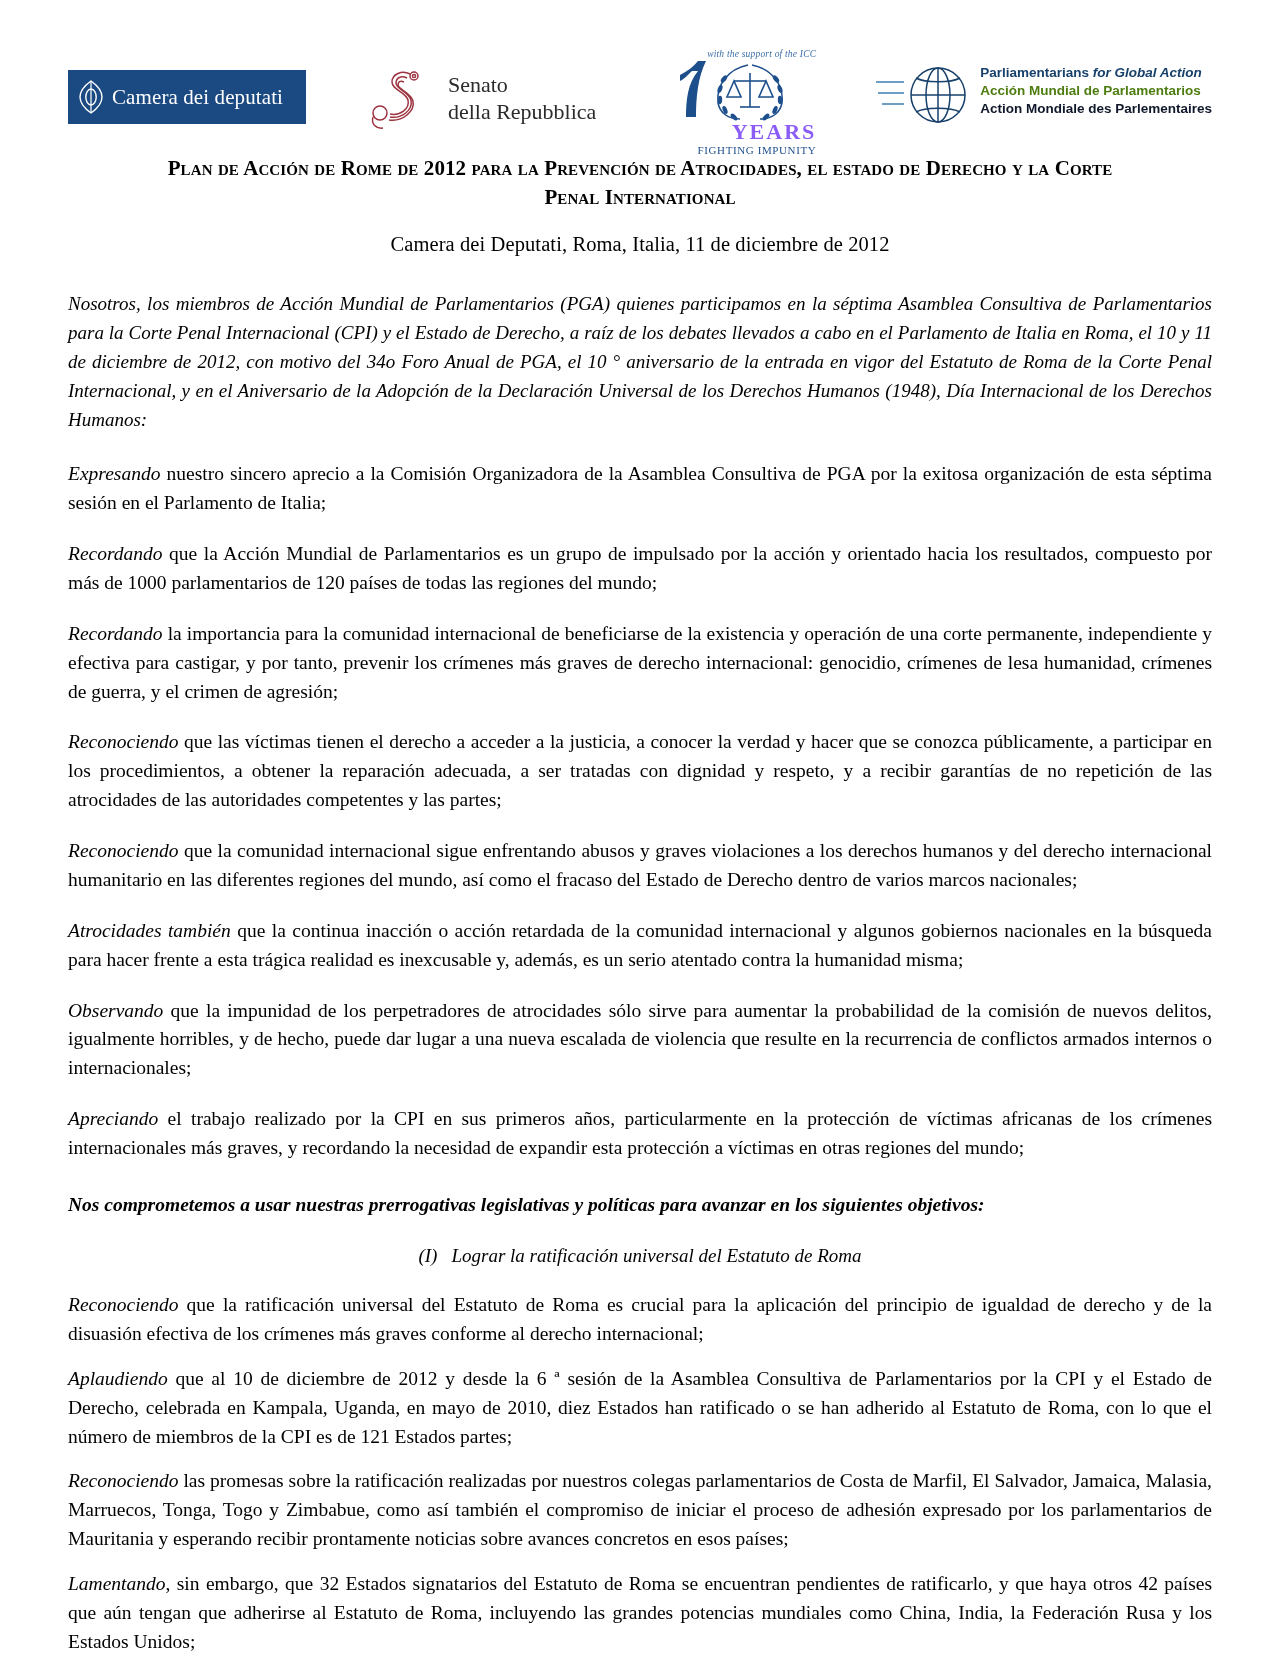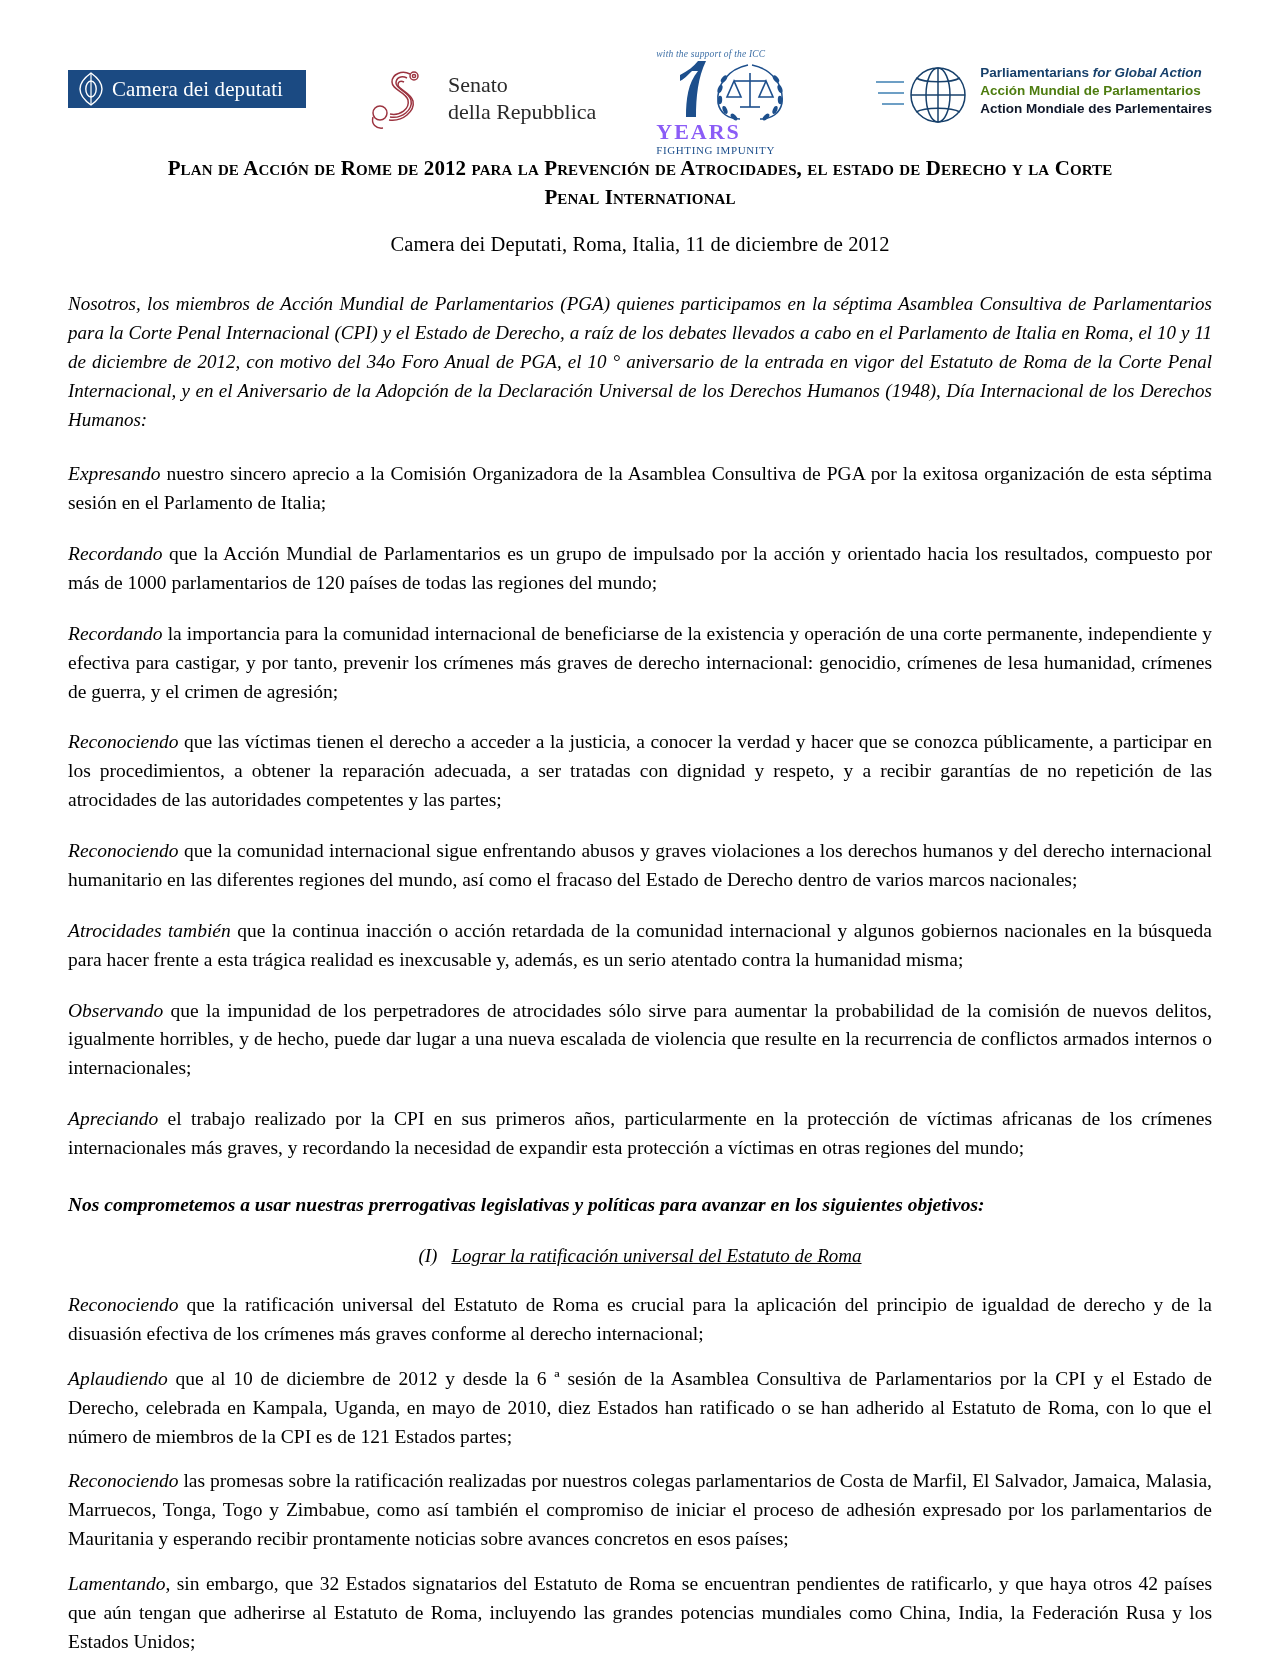--- a/index.html
+++ b/index.html
@@ -32,21 +32,21 @@
     height: 118px;
     box-sizing: border-box;
   }
   .logo-slot { display: flex; align-items: flex-start; }
 
   
   .camera-logo {
     background: #1b4a82;
     color: #ffffff;
     width: 238px;
-    height: 38px;
+    height: 54px;
     display: flex;
     align-items: center;
     gap: 8px;
     padding: 0 10px;
     box-sizing: border-box;
     margin-top: 18px;
   }
   .camera-emblem {
     width: 26px; height: 34px;
     flex: none;
@@ -70,21 +70,21 @@
     font-family: "Liberation Serif", serif;
     font-size: 22px;
     line-height: 1.22;
     color: #2b2b2b;
     white-space: nowrap;
   }
 
   
   .icc-logo {
     width: 160px;
-    text-align: left;
+    text-align: right;
     color: #1d4f8c;
     margin-top: -3px;
   }
   .icc-support {
     font-size: 9.5px;
     font-style: italic;
     font-family: "Liberation Serif", serif;
     color: #3c6ea5;
     letter-spacing: .2px;
     margin-bottom: -2px;
@@ -165,21 +165,21 @@
     margin: 28px 0 26px 0;
     text-align: left;
   }
   .section-head {
     text-align: center;
     font-style: italic;
     font-size: 19px;
     margin: 0 0 24px 0;
   }
   .section-head .numeral { font-style: italic; margin-right: 14px; }
-  .section-head .headline { text-decoration: underline; }
+  .section-head .headline { }
   p.tight { margin-bottom: 16px; }
 </style>
 </head>
 <body>
 
 <div class="page">
 
   <div class="logo-band">
 
     <div class="logo-slot">

